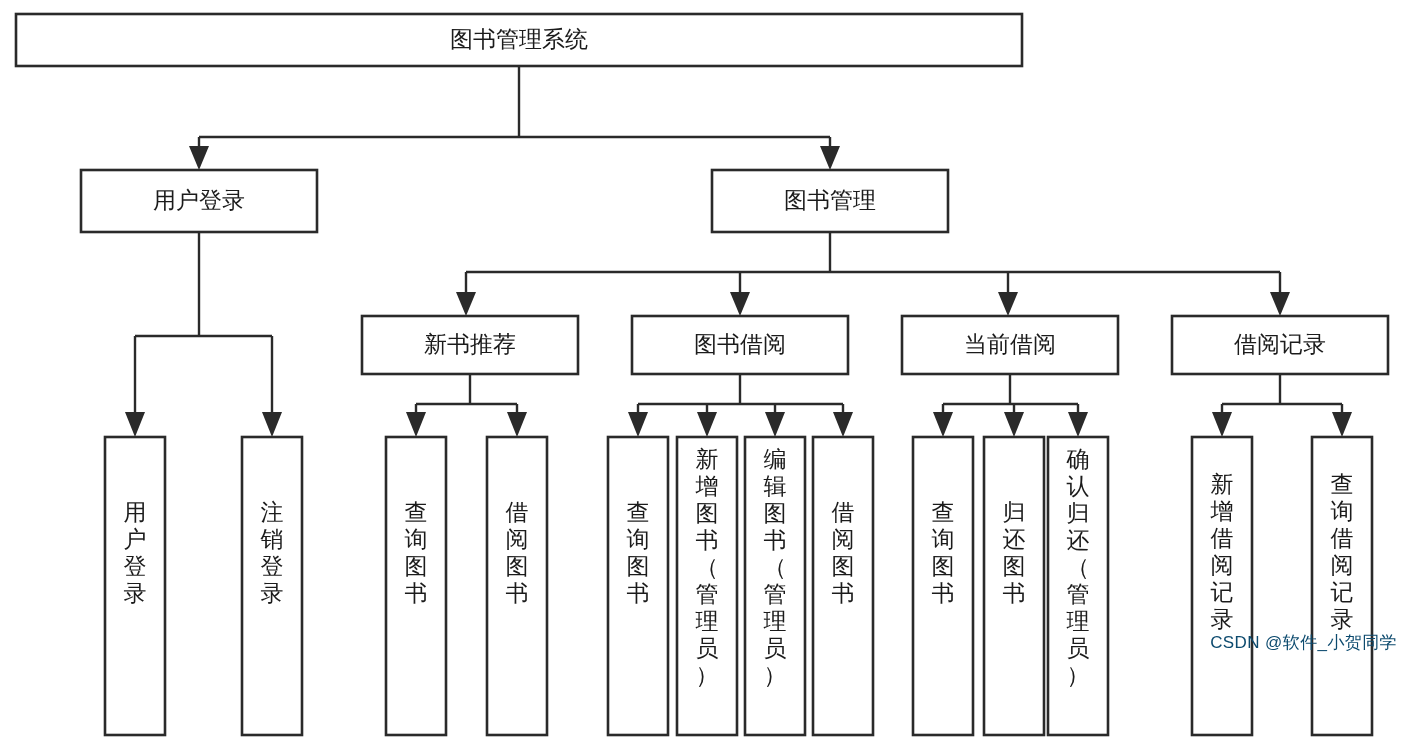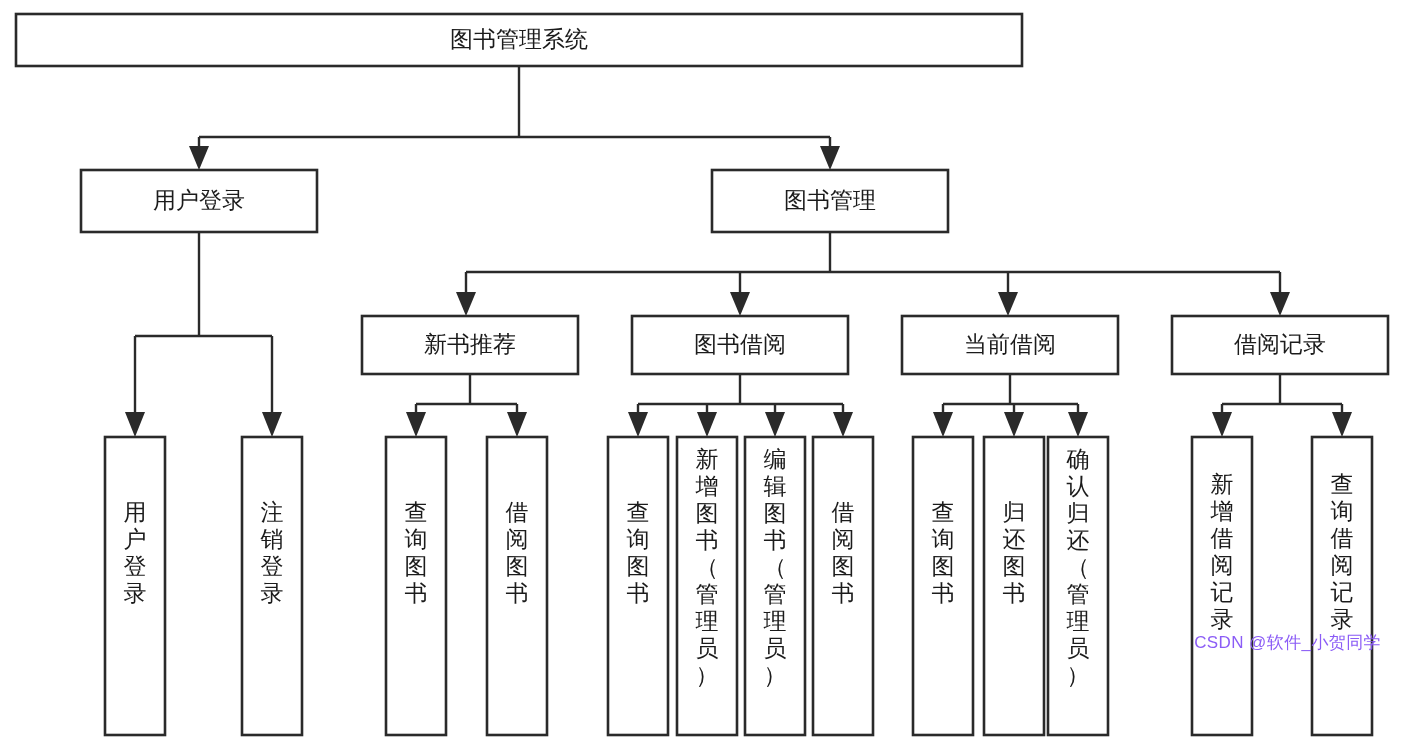--- a/index.html
+++ b/index.html
@@ -49,25 +49,25 @@
     dominant-baseline: middle;
   }
   .node-label-v {
     fill: #1b1b1b;
     font-family: "Liberation Sans", "DejaVu Sans", sans-serif;
     font-size: 23px;
     text-anchor: middle;
   }
   .watermark {
     position: absolute;
-    right: 24px;
+    right: 8px;
     bottom: 5px;
     font-family: "Liberation Sans", "DejaVu Sans", sans-serif;
     font-size: 17px;
-    color: #8b5cf6;
+    color: #0c4a6e;
     letter-spacing: 0.4px;
     white-space: nowrap;
   }
 </style>
 </head>
 <body>
 
 <div id="diagram-root">
 
   <svg class="flow" viewBox="0 0 1405 747">

